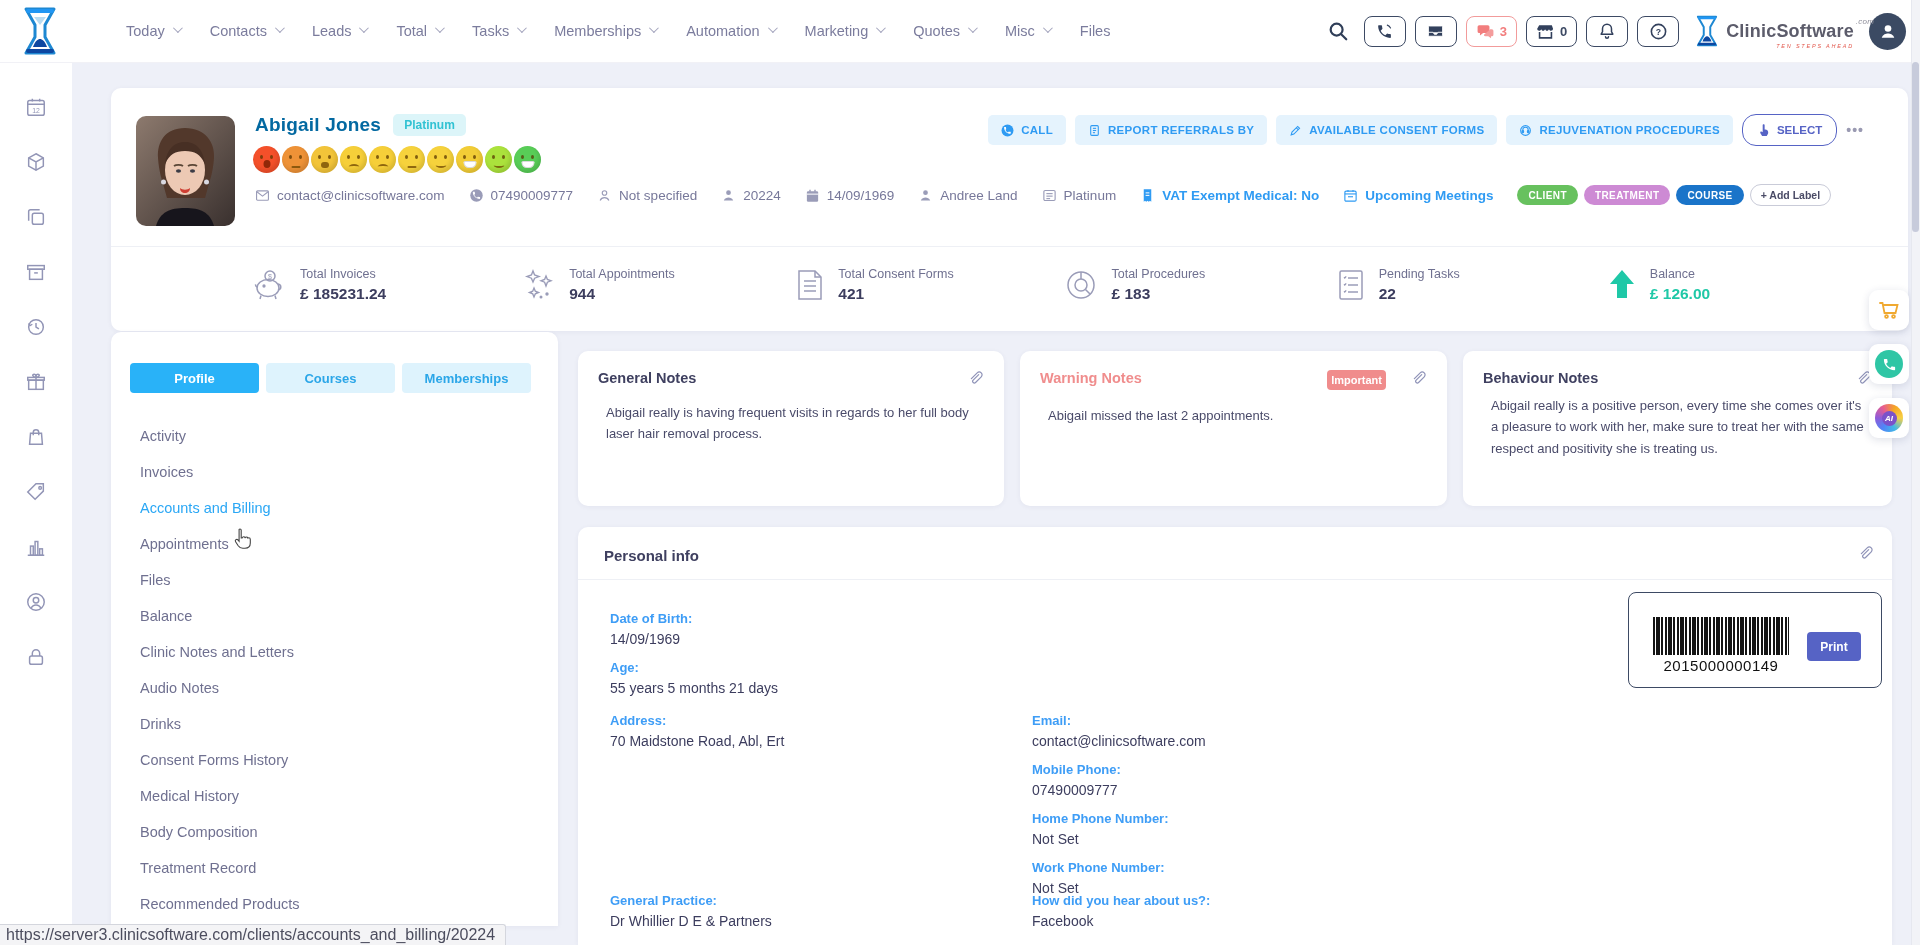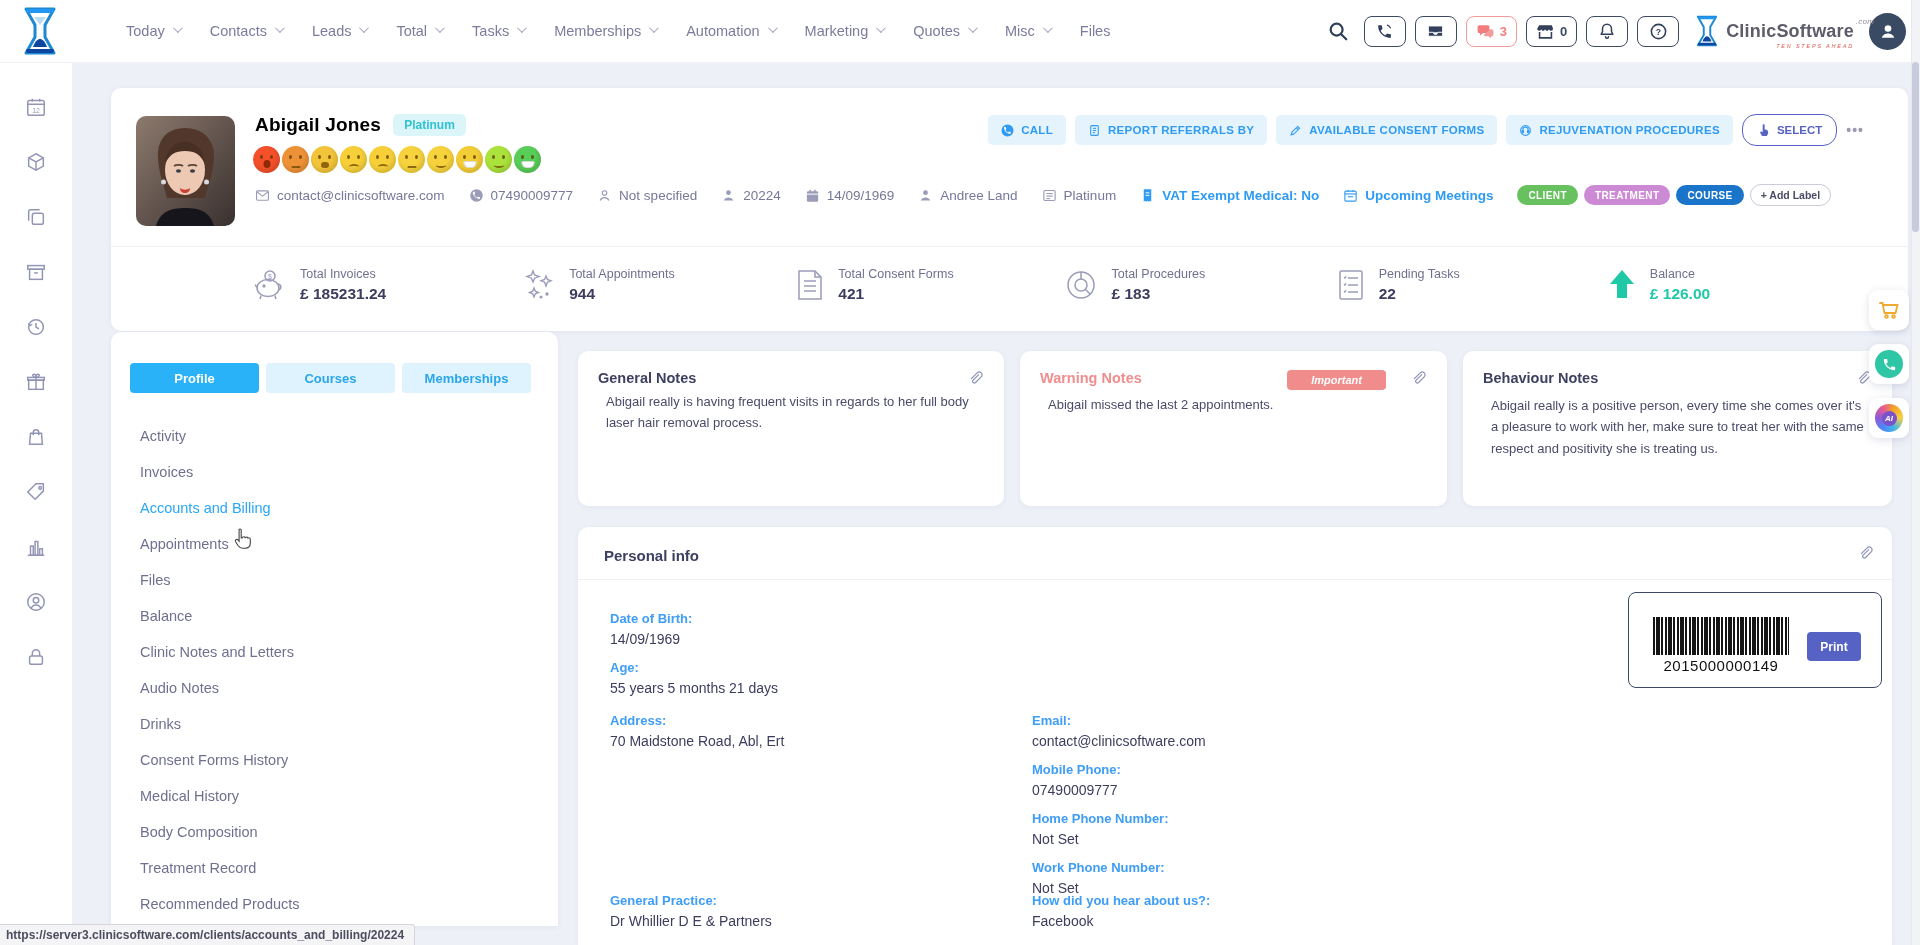--- a/index.html
+++ b/index.html
@@ -29,21 +29,21 @@
   .rail-icons { position:absolute; top:96px; left:0; width:72px; display:flex; flex-direction:column; align-items:center; gap:33px; }
   .rail-icons svg { cursor:pointer; }
 
   
   .card { position:absolute; background:#fff; border-radius:10px; box-shadow:0 1px 5px rgba(45,55,100,.06); }
 
   
   .client-card { left:111px; top:88px; width:1797px; height:243px; }
   .photo { position:absolute; left:25px; top:28px; width:99px; height:110px; border-radius:10px; overflow:hidden; cursor:pointer; }
   .name-row { position:absolute; left:144px; top:26px; display:flex; align-items:center; gap:12px; }
-  .client-name { font-size:19px; font-weight:bold; color:#000000; letter-spacing:.2px; }
+  .client-name { font-size:19px; font-weight:bold; color:#0369a1; letter-spacing:.2px; }
   .tier-badge { background:#dcf5f9; color:#31c2d3; font-size:12px; font-weight:bold; padding:4px 11px; border-radius:5px; }
   .mood-row { position:absolute; left:142px; top:58px; display:flex; gap:2px; }
   .mood { width:27px; height:27px; border-radius:50%; position:relative; cursor:pointer; box-shadow:inset -2px -3px 4px rgba(0,0,0,.12); }
   .mood::before, .mood::after { content:""; position:absolute; top:9px; width:3px; height:4px; border-radius:50%; background:rgba(90,55,0,.75); }
   .mood::before { left:7px; } .mood::after { right:7px; }
   .mouth { position:absolute; left:50%; transform:translateX(-50%); bottom:5px; }
   .m-oo { width:7px; height:8px; border-radius:50%; background:rgba(120,30,0,.8); }
   .m-flat { width:9px; height:2.5px; border-radius:2px; background:rgba(110,70,0,.75); }
   .m-openfrown { width:8px; height:6px; border-radius:3px; background:rgba(110,70,0,.75); }
   .m-frown { width:11px; height:6px; border-top:2.5px solid rgba(110,70,0,.75); border-radius:50% 50% 0 0; bottom:3px; }
@@ -78,22 +78,22 @@
   .menu-item { height:36px; display:flex; align-items:center; padding-left:29px; font-size:14.5px; color:#6f7090; cursor:pointer; position:relative; }
   .menu-item.active { color:#2aa7f5; }
   .menu-item.active .hl { position:absolute; left:4px; top:3px; width:330px; height:30px; background:#f0f2f7; border-radius:6px; z-index:-1; }
   .menu-item span { position:relative; z-index:1; }
 
   
   .note-card { top:351px; height:155px; padding:19px 20px; }
   .note-title { font-size:14.5px; font-weight:bold; color:#3f4060; }
   .note-title.salmon { color:#f08d8d; }
   .note-head { display:flex; align-items:flex-start; }
-  .note-body { font-size:13px; color:#4a4b6a; line-height:1.65; margin-top:4px; padding:0 8px; }
-  .imp-badge { background:#f08c8c; color:#fff; font-size:11px; font-weight:bold; border-radius:4px; padding:4px 24px; margin-left:auto; margin-right:12px;font-style:italic; }
+  .note-body { font-size:13px; color:#4a4b6a; line-height:1.65; margin-top:15px; padding:0 8px; }
+  .imp-badge { background:#f08c8c; color:#fff; font-size:11px; font-weight:bold; border-radius:4px; padding:4px 4px; margin-left:auto; margin-right:12px; }
   .clip { margin-left:auto; cursor:pointer; flex-shrink:0; }
   .clip.pushed { margin-left:12px; }
 
   
   .pi-card { left:578px; top:527px; width:1314px; height:418px; border-radius:10px 10px 0 0; }
   .pi-title { position:absolute; left:26px; top:20px; font-size:15px; font-weight:bold; color:#3f4060; }
   .pi-edit { position:absolute; right:18px; top:18px; cursor:pointer; }
   .pi-divider { position:absolute; left:0; right:0; top:52px; border-top:1px solid #eef0f5; }
   .fg { position:absolute; }
   .f-label { font-size:13px; color:#3e9df6; font-weight:bold; margin-bottom:5px; cursor:pointer; }
@@ -108,21 +108,21 @@
 
   
   .floaters { position:absolute; right:11px; top:290px; display:flex; flex-direction:column; gap:14px; z-index:40; }
   .float-btn { width:40px; height:40px; background:#fff; border-radius:9px; box-shadow:0 2px 8px rgba(30,40,90,.14); display:flex; align-items:center; justify-content:center; cursor:pointer; }
   .ai-ball { width:28px; height:28px; border-radius:50%; background:conic-gradient(from 210deg,#4f86f7,#8e5bd9,#e85c90,#f5a623,#f7d046,#41b9e6,#4f86f7); display:flex; align-items:center; justify-content:center; }
   .ai-core { width:15px; height:15px; border-radius:50%; background:#7a52c9; color:#fff; font-size:8px; font-weight:bold; display:flex; align-items:center; justify-content:center;font-style:italic; }
   .phone-ball { width:28px; height:28px; border-radius:50%; background:#2fc6a5; display:flex; align-items:center; justify-content:center; }
   .scroll-track { position:absolute; right:0; top:0; width:9px; height:945px; background:#f2f3f7; border-left:1px solid #e6e8ef; z-index:50; }
   .scroll-thumb { position:absolute; right:1px; top:62px; width:7px; height:170px; background:#c7cbdb; border-radius:4px; cursor:pointer; }
   .status-bar { position:absolute; left:0; bottom:0; height:21px; background:#f4f4f6; border:1px solid #d4d6dd; border-left:none; border-bottom:none; border-radius:0 3px 0 0; display:flex; align-items:center; padding:0 10px 0 6px; z-index:60; }
-  .status-bar span { font-size:12px; color:#4c4d5e;font-weight:bold; }
+  .status-bar span { font-size:16px; color:#4c4d5e; }
   .cursor-hand { position:absolute; left:231px; top:527px; z-index:70; pointer-events:none; }
 
   svg { display:block; }
 </style>
 </head>
 <body>
 
 <div class="topbar">
   <svg class="logo-mark" viewBox="0 0 40 48">
     <path d="M6 2h28l-9 16v12l9 16H6l9-16V18L6 2z" fill="none" stroke="#1e88d2" stroke-width="3" stroke-linejoin="round"></path>

